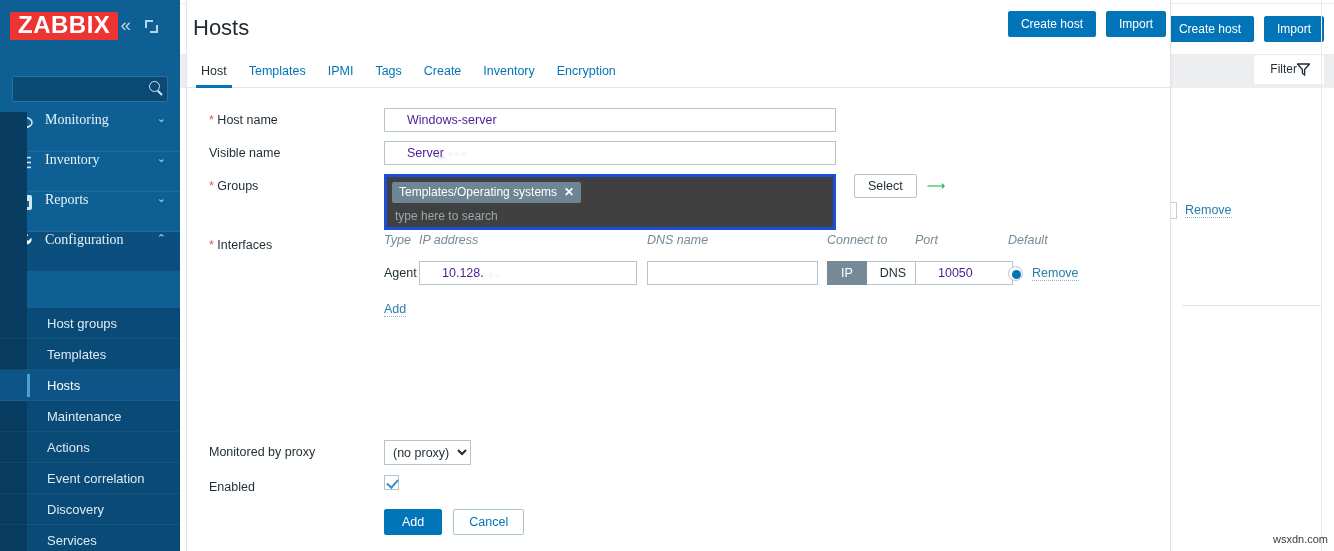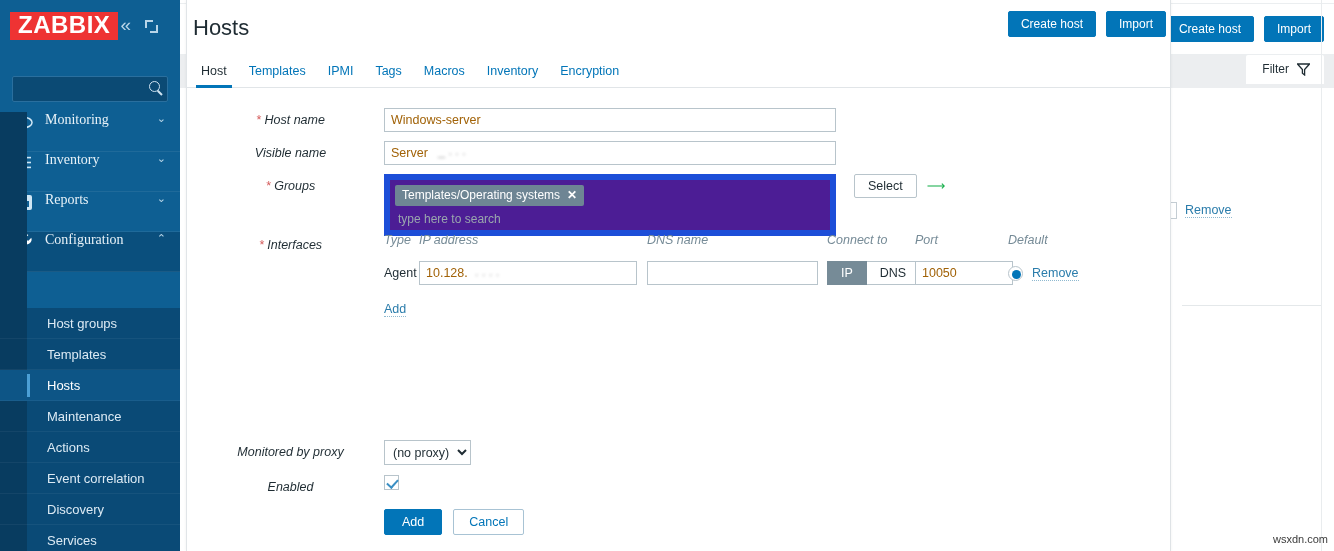--- a/index.html
+++ b/index.html
@@ -116,21 +116,21 @@
   }
   .hdr-btns { position: absolute; right: 10px; top: 11px; display: flex; gap: 10px; }
   .btn-primary {
     background: #0275b8; color: #fff; border: 1px solid #0275b8;
     font-size: 12px; padding: 5px 12px; border-radius: 2px; cursor: pointer;
     font-family: "Liberation Sans", sans-serif;
   }
   .filter-tab {
     position: absolute; right: 10px; top: 55px;
     background: #fff; padding: 7px 14px 8px 16px;
-    font-size: 12px; color: #1f2c33; display: flex; align-items: center; gap: 8px;
+    font-size: 12px; color: #1f2c33; display: flex; align-items: center; gap: 0;
     border-top-left-radius: 2px; border-top-right-radius: 2px; cursor: pointer;
   }
   .funnel {
     width: 13px; height: 13px; position: relative;
   }
   .funnel svg { display:block; }
   .page-greybar {
     position: absolute; left: 0; top: 55px; right: 0; height: 33px;
     background: #eceef0;
   }
@@ -181,34 +181,34 @@
   .tab.active { color: #1f2c33; }
   .tab.active::after {
     content:''; position:absolute; left: 6px; right: 6px; bottom: -1px;
     height: 3px; background: #0275b8;
   }
 
   
   .form { position: absolute; left: 0; top: 95px; right: 0; bottom: 0; }
   .row { position: absolute; display: flex; align-items: flex-start; }
   .lbl-cell {
-    width: 175px; text-align: center; padding-right: 12px;
-    font-size: 12.5px; color: #1f2c33; line-height: 24px; font-style: italic;
+    width: 175px; text-align: left; padding-right: 12px;
+    font-size: 12.5px; color: #1f2c33; line-height: 24px;
   }
   .req { color: #d45b5b; }
   .inp {
     border: 1px solid #b8c4cb; height: 24px; font-size: 12.5px;
-    padding: 0 6px; color: #a16207; outline: none; background: #fff;
+    padding: 0 22px; color: #4c1d95; outline: none; background: #fff;
     font-family: "Liberation Sans", sans-serif;
   }
   .inp.wide { width: 452px; }
   .blurtext { filter: blur(1.6px); opacity:.55; }
 
   .ms-box {
-    width: 452px; min-height: 44px; border: 6px solid #1d4ed8; background: #4c1d95;
+    width: 452px; min-height: 44px; border: 3px solid #1d4ed8; background: #404040;
     padding: 5px 5px 4px 5px;
   }
   .chip {
     display: inline-flex; align-items: center; gap: 7px;
     background: #6e8594; color: #fff; font-size: 12px;
     padding: 3px 7px 4px 7px; border-radius: 2px;
   }
   .chip .x { font-size: 12px; font-weight: bold; cursor: pointer; }
   .ms-ph { font-size: 12px; color: #9aa7ae; padding: 6px 2px 0 3px; }
   .btn-default {
@@ -444,21 +444,21 @@
     <div class="modal-hdr-btns">
       <button class="btn-primary">Create host</button>
       <button class="btn-primary">Import</button>
     </div>
 
     <div class="tabs">
       <div class="tab active">Host</div>
       <div class="tab">Templates</div>
       <div class="tab">IPMI</div>
       <div class="tab">Tags</div>
-      <div class="tab">Macros</div>
+      <div class="tab">Create</div>
       <div class="tab">Inventory</div>
       <div class="tab">Encryption</div>
     </div>
 
     <div class="form">
 
       <div class="row" style="left:22px; top:13px;">
         <div class="lbl-cell">
           <span class="req">*</span>
           <span>Host name</span>

